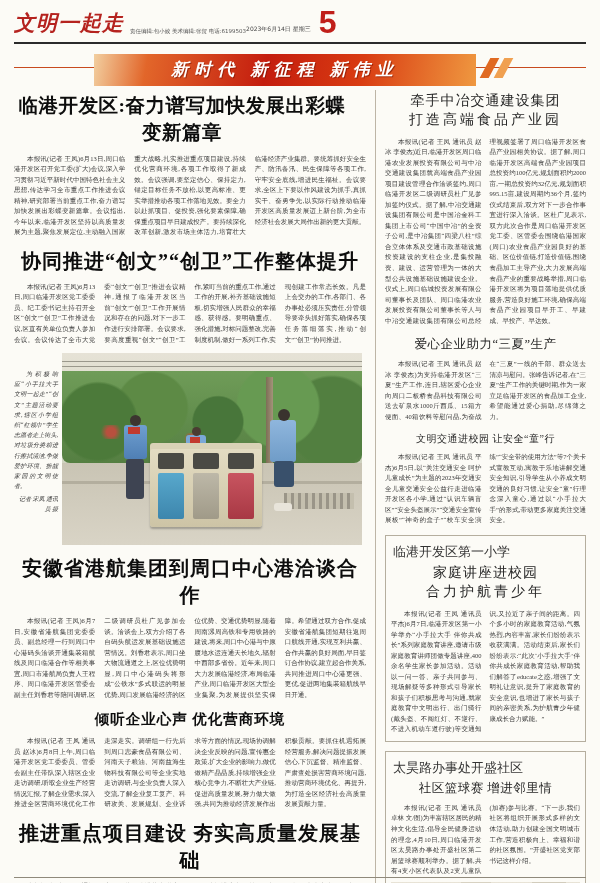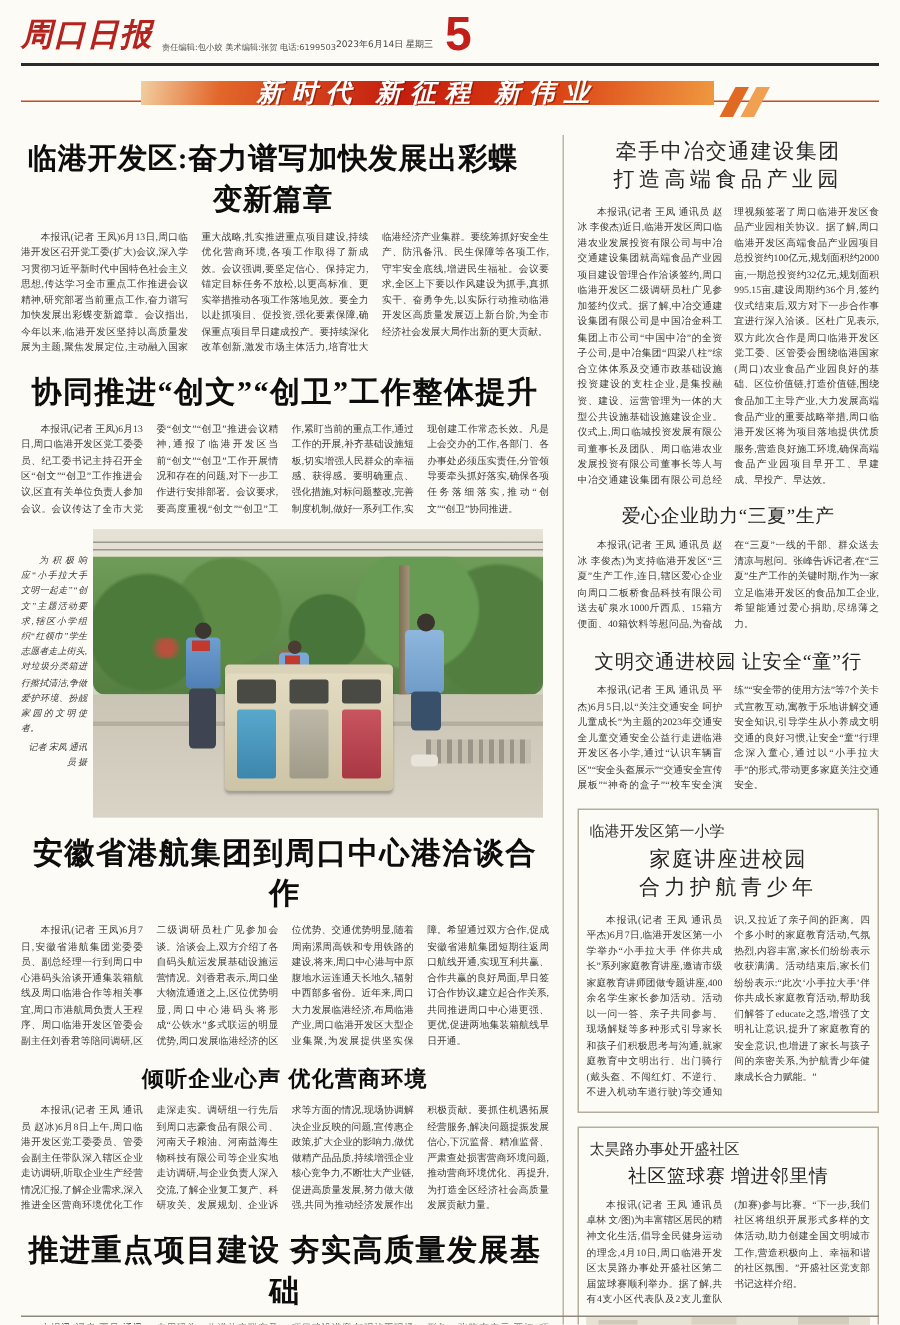--- a/index.html
+++ b/index.html
@@ -18,21 +18,21 @@
   .editorline { font-size:5.5px; color:#555; margin:0 0 2px 6px; white-space:nowrap; font-family:"DejaVu Sans",sans-serif; }
   .sectionwrap { flex:1; display:flex; justify-content:center; align-items:flex-end; }
   .sectiontitle { font-size:19px; font-weight:bold; letter-spacing:4px; color:#111;
     border-left:1.5px solid #333; border-right:1.5px solid #333; padding:0 12px; line-height:1.25; }
   .dateline { font-size:6px; color:#444; margin:0 8px 3px 0; white-space:nowrap; font-family:"DejaVu Sans",sans-serif; }
   .pagenum { color:#c01f1a; font-size:32px; font-weight:bold; line-height:0.9; font-family:"Liberation Sans",sans-serif; }
 
   
   .bannerrow { position:relative; margin:10px 0 8px 0; height:28px; }
   .bannerrow .hairline { position:absolute; left:0; right:0; top:13px; height:1px; background:#c84a1e; }
-  .banner { position:absolute; left:80px; right:110px; top:0; height:16px;
+  .banner { position:absolute; left:80px; right:110px; top:0; height:32px;
     background:linear-gradient(100deg,#f2cfa0 0%,#e2662a 14%,#c41d0e 45%,#d93c12 70%,#ef9840 100%);
     display:flex; align-items:center; justify-content:center; }
   .banner span { color:#fff; font-size:17px; font-weight:bold; font-style:italic; letter-spacing:6px;
     text-shadow:1px 1px 0 rgba(120,20,0,.6); }
   .stripe { position:absolute; top:4px; width:9px; height:20px; transform:skewX(-28deg); }
   .s1 { right:92px; background:#e06a22; }
   .s2 { right:78px; background:#f0a050; }
 
   
   .content { display:flex; }
@@ -95,40 +95,40 @@
   .p1-kid3h { left:216px; top:56px; width:12px; height:12px; background:#3a332e; border-radius:50%; }
   .p1-kid3b { left:208px; top:67px; width:26px; height:42px; background:linear-gradient(#8fb6dd,#6f9cc8); }
   .p1-kid3l { left:212px; top:108px; width:20px; height:26px; background:#39506b; }
   .p1-kid3s { left:212px; top:150px; width:18px; height:8px; background:#e8e4da; border-radius:3px; }
   .p1-scarf1 { left:66px; top:74px; width:12px; height:7px; background:#c23a2e; }
 
   
   .rhead1 { font-size:14px; text-align:center; letter-spacing:1px; margin:2px 0 1px 0; }
   .rhead2 { font-size:14px; text-align:center; letter-spacing:3px; margin:0 0 8px 0; }
   .rhead { font-size:12.5px; text-align:center; letter-spacing:0.5px; margin:10px 0 6px 0; }
-  .kicker { font-size:10px; color:#333; margin:2px 0 3px 2px; font-family:"DejaVu Sans",sans-serif; }
+  .kicker { font-size:13px; color:#333; margin:2px 0 3px 2px; font-family:"DejaVu Sans",sans-serif; }
   .boxed { border:1px solid #b5ae9e; padding:5px 5px 6px 5px; margin-top:9px; }
   .boxed .rhead1 { margin-top:3px; }
 
   .photo2 { width:100%; height:136px; margin-top:5px; }
   .p2-sky { left:0; top:0; right:0; height:40px; background:linear-gradient(#e8e3d6,#ddd8c8); }
   .p2-bld1 { left:8px; top:2px; width:26px; height:40px; background:#cfc9ba; }
   .p2-bld2 { left:70px; top:0; width:30px; height:44px; background:#d8d2c2; }
   .p2-bld3 { right:14px; top:0; width:34px; height:46px; background:#d2ccbc; }
   .p2-hoop1b { left:88px; top:14px; width:19px; height:13px; background:#e8e6de; border:1px solid #888; }
 
   .pagebottom { position:absolute; left:14px; right:14px; bottom:5px; height:1px; background:#8f897b; }
 </style>
 </head>
 <body>
 
 <div class="page">
 
   <div class="hdr">
-    <div class="masthead">周口日报</div>
+    <div class="masthead">文明一起走</div>
     <div class="editorline">责任编辑:包小姣  美术编辑:张贺  电话:6199503</div>
     <div class="dateline">2023年6月14日  星期三</div>
     <div class="pagenum">5</div>
   </div>
 
   <div class="bannerrow">
     <div class="hairline"></div>
     <div class="banner">
       <span>新时代 新征程 新伟业</span>
     </div>
@@ -229,21 +229,21 @@
       </div>
 
       <div>
         <div class="rhead">爱心企业助力“三夏”生产</div>
         <div class="body2">
           <p>本报讯(记者 王凤 通讯员 赵冰 李俊杰)为支持临港开发区“三夏”生产工作,连日,辖区爱心企业向周口二板桥食品科技有限公司送去矿泉水1000斤西瓜、15箱方便面、40箱饮料等慰问品,为奋战在“三夏”一线的干部、群众送去清凉与慰问。张峰告诉记者,在“三夏”生产工作的关键时期,作为一家立足临港开发区的食品加工企业,希望能通过爱心捐助,尽绵薄之力。</p>
         </div>
       </div>
 
       <div>
-        <div class="rhead" style="font-size:13px">文明交通进校园 让安全“童”行</div>
+        <div class="rhead" style="font-size:10px">文明交通进校园 让安全“童”行</div>
         <div class="body2">
           <p>本报讯(记者 王凤 通讯员 平杰)6月5日,以“关注交通安全 呵护儿童成长”为主题的2023年交通安全儿童交通安全公益行走进临港开发区各小学,通过“认识车辆盲区”“安全头盔展示”“交通安全宣传展板”“神奇的盒子”“校车安全演练”“安全带的使用方法”等7个关卡式宣教互动,寓教于乐地讲解交通安全知识,引导学生从小养成文明交通的良好习惯,让安全“童”行理念深入童心,通过以“小手拉大手”的形式,带动更多家庭关注交通安全。</p>
         </div>
       </div>
 
       <div class="boxed">
         <div class="kicker">临港开发区第一小学</div>
         <div class="rhead1">家庭讲座进校园</div>
         <div class="rhead2">合力护航青少年</div>
         <div class="body2">

